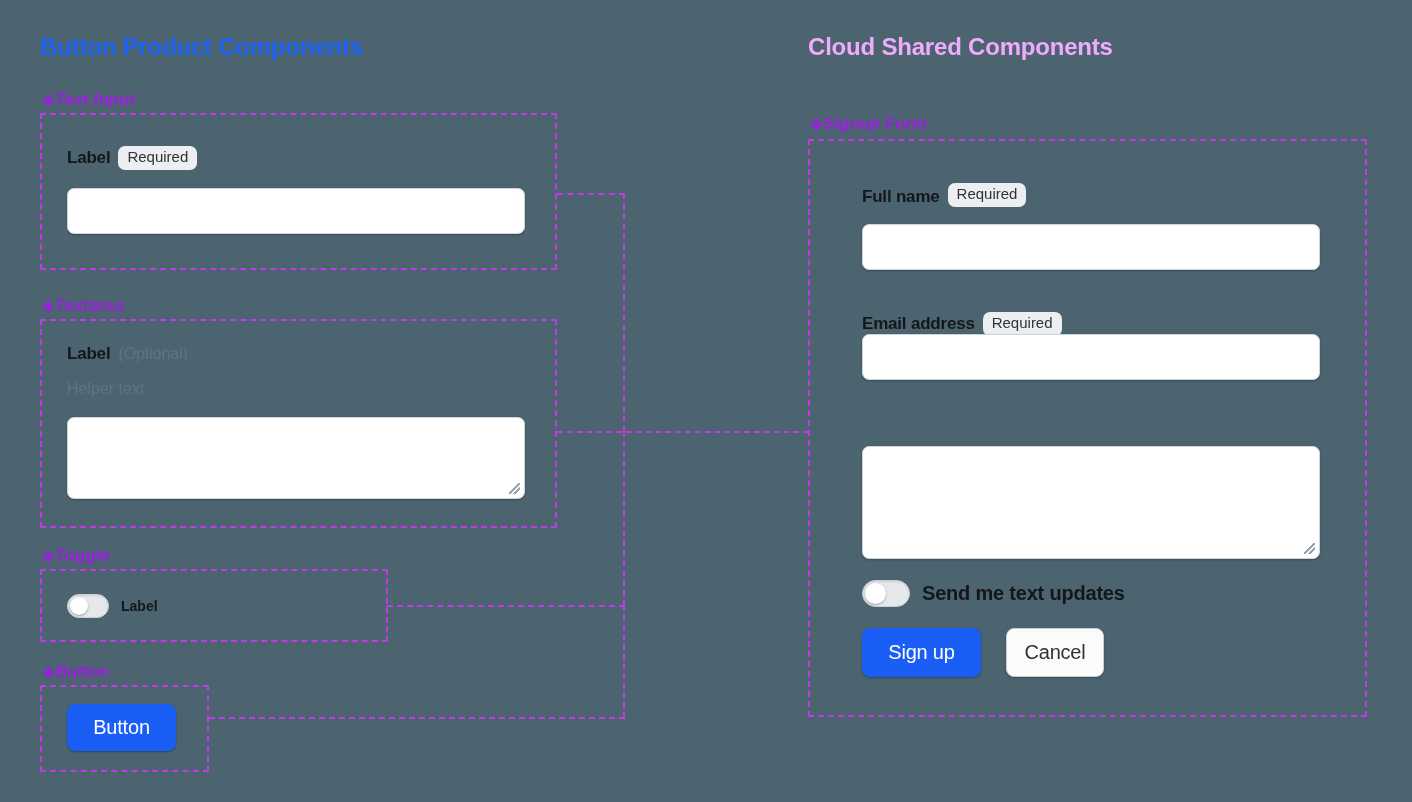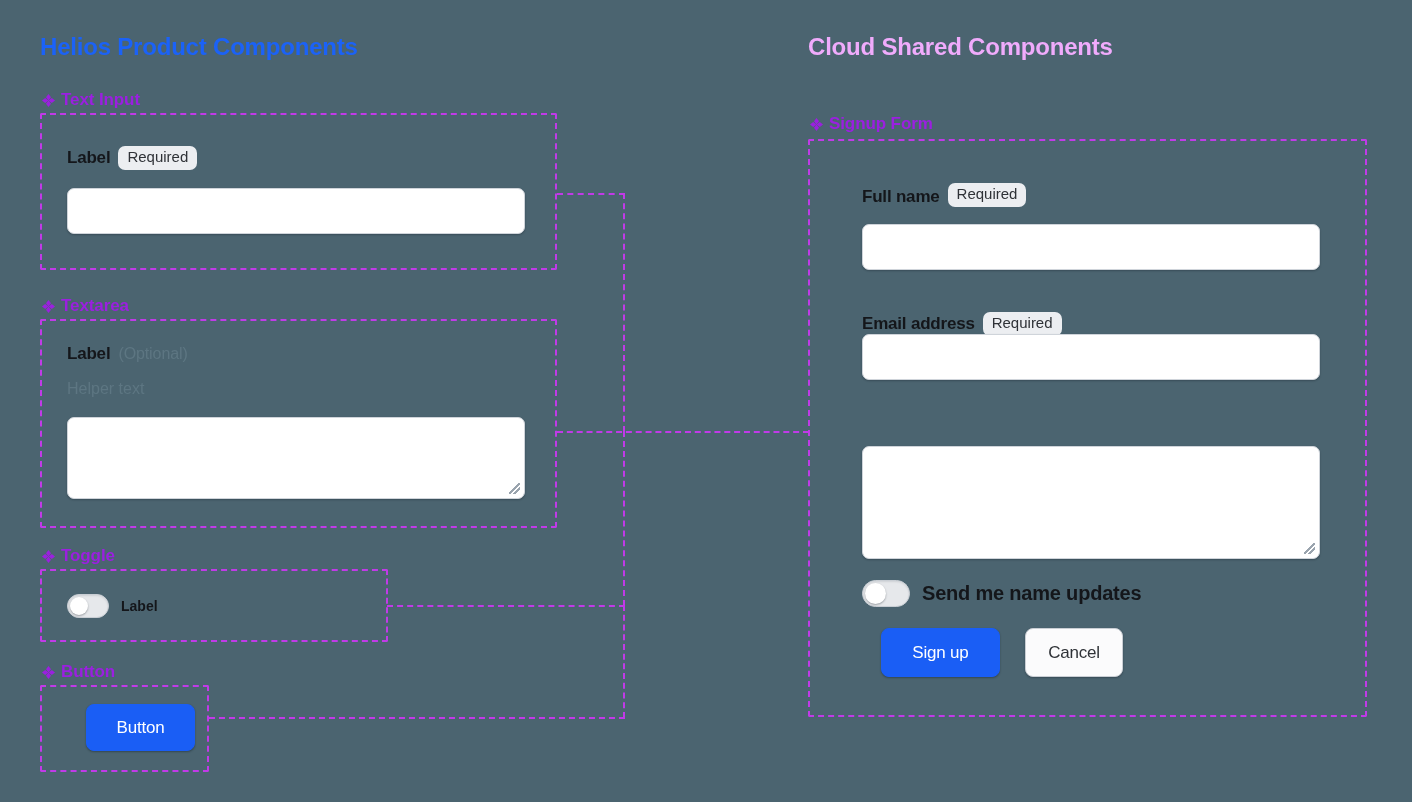--- a/index.html
+++ b/index.html
@@ -25,26 +25,26 @@
     white-space: nowrap;
   }
   #title-left  { left: 40px;  top: 33px; color: #1b62f7; }
   #title-right { left: 808px; top: 33px; color: #f0abfc; }
 
   
   .sec-cap {
     position: absolute;
     display: flex;
     align-items: center;
-    gap: 6px;
     color: #9b1fe0;
     font-size: 17px;
     font-weight: 700;
     letter-spacing: -0.1px;
     white-space: nowrap;
+    font-style: italic;
   }
   .dia {
     display: inline-block;
     width: 13px; height: 13px;
     position: relative;
     flex: 0 0 auto;
   }
   .dia svg { display:block; }
 
   
@@ -144,45 +144,44 @@
   .switch.lg { width: 48px; height: 27px; border-radius: 14px; }
   .switch.lg .knob { width: 21px; height: 21px; }
 
   
   .btn {
     position: absolute;
     display: flex;
     align-items: center;
     justify-content: center;
     border-radius: 8px;
-    font-size: 17px;
+    font-size: 20px;
     letter-spacing: -0.2px;
     cursor: pointer;
     user-select: none;
-    margin-left: 19px;
   }
   .btn.primary {
     background: #1a5ef5;
     color: #ffffff;
     border: 1px solid #1a5ef5;
     box-shadow: 0 1px 2px rgba(10,18,26,0.35);
   }
   .btn.secondary {
     background: #fbfbfc;
     color: #2f3237;
     border: 1px solid #c9ced4;
     box-shadow: 0 1px 2px rgba(10,18,26,0.30);
   }
 </style>
 </head>
 <body>
 
 <div id="stage">
 
-  <div id="title-left" class="col-title">Helios Product Components</div>
+  <div id="title-left" class="col-title">Button Product Components</div>
   <div id="title-right" class="col-title">Cloud Shared Components</div>
 
   <div class="conn h" style="left:557px; top:193px; width:68px;"></div>
   <div class="conn v" style="left:623px; top:193px; height:239px;"></div>
 
   <div class="conn h" style="left:557px; top:431px; width:252px;"></div>
 
   <div class="conn h" style="left:387px; top:605px; width:238px;"></div>
   <div class="conn v" style="left:623px; top:431px; height:175px;"></div>
 
@@ -287,19 +286,19 @@
   <div class="lbl-row" style="left:874px; top:403px;margin-top:40px;">
     <span class="lbl">Message</span>
     <span class="muted">(Optional)</span>
   </div>
   <div class="field ta" style="left:862px; top:446px; width:458px; height:113px;"></div>
 
   <div class="toggle-row" style="left:862px; top:580px;">
     <span class="switch lg">
         <span class="knob"></span>
       </span>
-    <span class="switch-label big">Send me name updates</span>
+    <span class="switch-label big">Send me text updates</span>
   </div>
 
   <div class="btn primary" style="left:862px; top:628px; width:119px; height:49px;">Sign up</div>
   <div class="btn secondary" style="left:1006px; top:628px; width:98px; height:49px;">Cancel</div>
 
 </div>
 
 </body></html>

